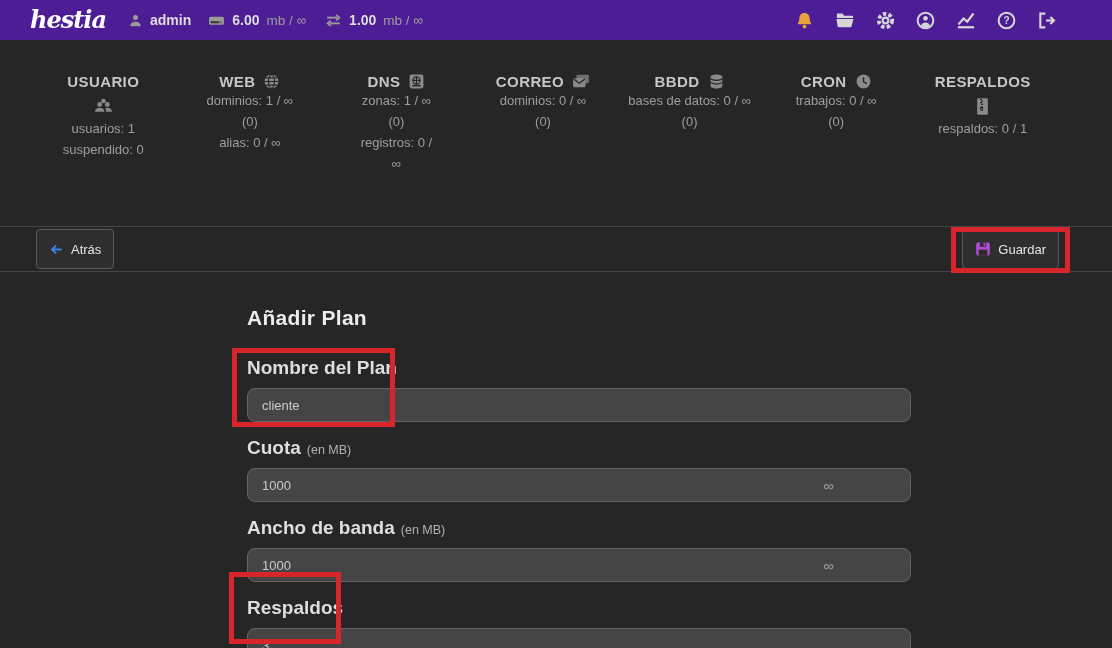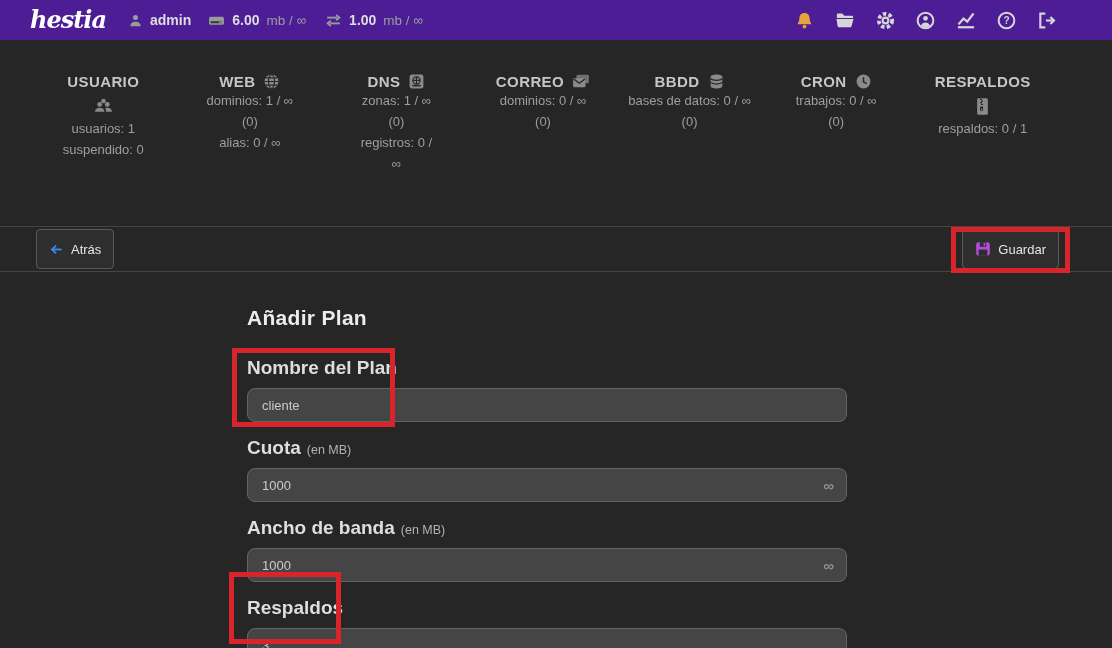--- a/index.html
+++ b/index.html
@@ -50,21 +50,21 @@
 
   
   .content { position:absolute; top:272px; left:0; width:1112px; height:376px; }
   .page-title { margin:34px 0 0 247px; font-size:21px; font-weight:600;
                 color:#ececec; letter-spacing:.3px; }
   .form { margin:27px 0 0 247px; width:600px; }
   .field { margin-bottom:15px; }
   .field-label { font-size:19px; font-weight:700; color:#dedede; }
   .field-hint  { font-size:12.5px; font-weight:400; color:#b2b2b2; margin-left:6px; }
   .input-wrap { position:relative; margin-top:9px; }
-  .txt { width:600px; height:34px; background:#454545; border:1px solid #646464;
+  .txt { width:664px; height:34px; background:#454545; border:1px solid #646464;
          border-radius:8px; color:#cccccc; font-size:13px; padding:0 14px;
          font-family:"Liberation Sans", sans-serif; outline:none; }
   .inf { position:absolute; right:13px; top:50%; transform:translateY(-50%);
          color:#8f8f8f; font-size:15px; font-weight:700; pointer-events:none; }
 
   
   .hl { position:absolute; border:5px solid #d8252b; pointer-events:none; z-index:20; }
   .hl-guardar   { left:951px; top:227px; width:119px; height:46px; }
   .hl-nombre    { left:232px; top:348px; width:163px; height:79px; }
   .hl-respaldos { left:229px; top:572px; width:112px; height:72px; }

